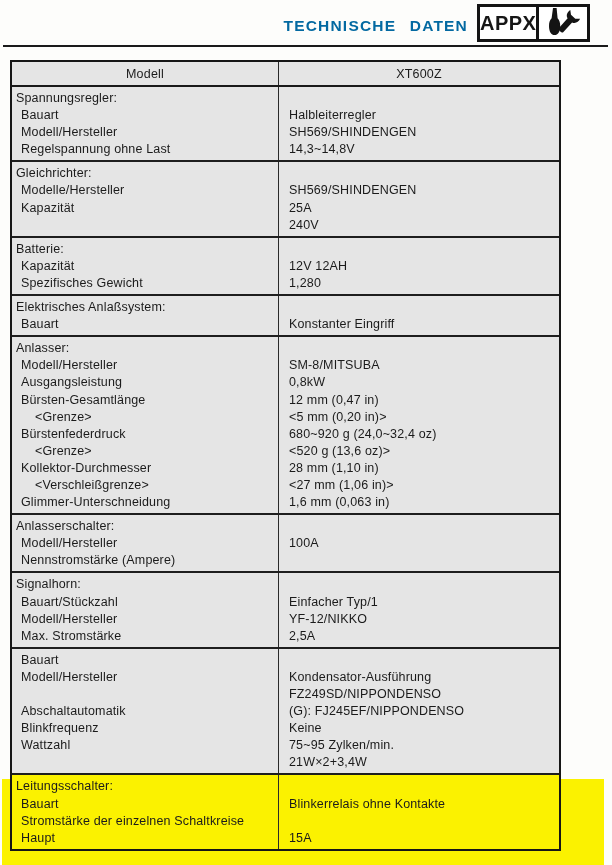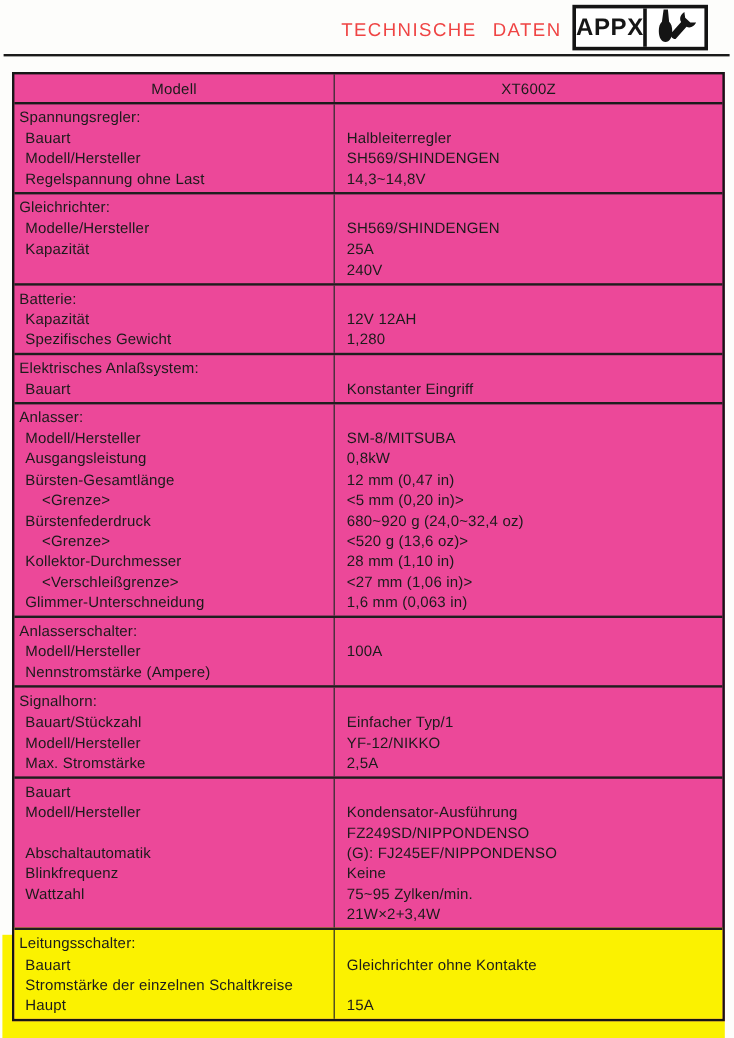--- a/index.html
+++ b/index.html
@@ -9,23 +9,23 @@
     position: relative;
     width: 612px; height: 865px;
     background: #fdfdfb;
     overflow: hidden;
     font-family: "Liberation Sans", sans-serif;
     color: #1b1b1b;
   }
   .page-title {
     position: absolute;
     top: 17px; right: 144px;
-    font-size: 15.5px; font-weight: 400;
+    font-size: 15.5px; font-weight: 700;
     letter-spacing: 1.2px; word-spacing: 8px;
-    color: #ef4444;
+    color: #0369a1;
     white-space: nowrap;
   }
   .appx-badge {
     position: absolute;
     top: 4px; left: 477px;
     width: 113px; height: 38px;
     border: 3px solid #141414;
     background: #fff;
     display: flex;
   }
@@ -48,23 +48,23 @@
   }
   .highlight-strip {
     position: absolute;
     left: 2px; top: 779px;
     width: 602px; height: 86px;
     background: var(--highlight, #FBF200);
   }
   .spec-table {
     position: absolute;
     left: 10px; top: 60px;
-    width: 594px;
+    width: 551px;
     border: 2px solid #161616;
-    background: #ec4899;
+    background: #e5e5e5;
   }
   .thead { display: flex; height: 25px; border-bottom: 2px solid #1a1a1a; }
   .th {
     display: flex; align-items: center; justify-content: center;
     font-size: 12.5px; letter-spacing: 0.2px;
   }
   .th.left { width: 266px; }
   .th.right { flex: 1; border-left: 1.5px solid #2a2a2a; }
   .section { display: flex; }
   .section + .section { border-top: 2px solid #1e1e1e; }
@@ -238,21 +238,21 @@
         </div>
         <div class="section highlight">
           <div class="col left">
             <div class="line indent0">Leitungsschalter:</div>
             <div class="line indent1">Bauart</div>
             <div class="line indent1">Stromstärke der einzelnen Schaltkreise</div>
             <div class="line indent1">Haupt</div>
           </div>
           <div class="col right">
             <div class="line value"></div>
-            <div class="line value">Gleichrichter ohne Kontakte</div>
+            <div class="line value">Blinkerrelais ohne Kontakte</div>
             <div class="line value"></div>
             <div class="line value">15A</div>
           </div>
         </div>
       </div>
   </div>
 
 </div>
 
 </body></html>

